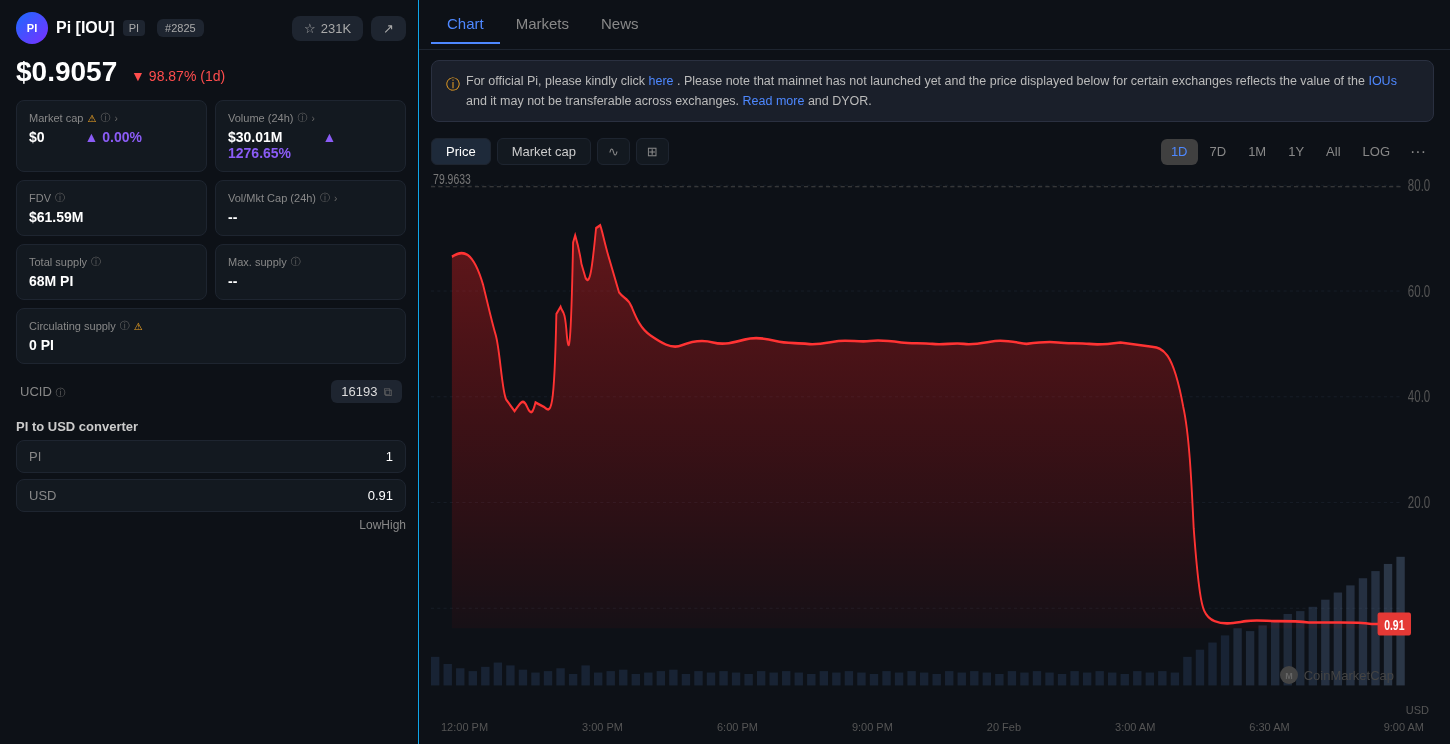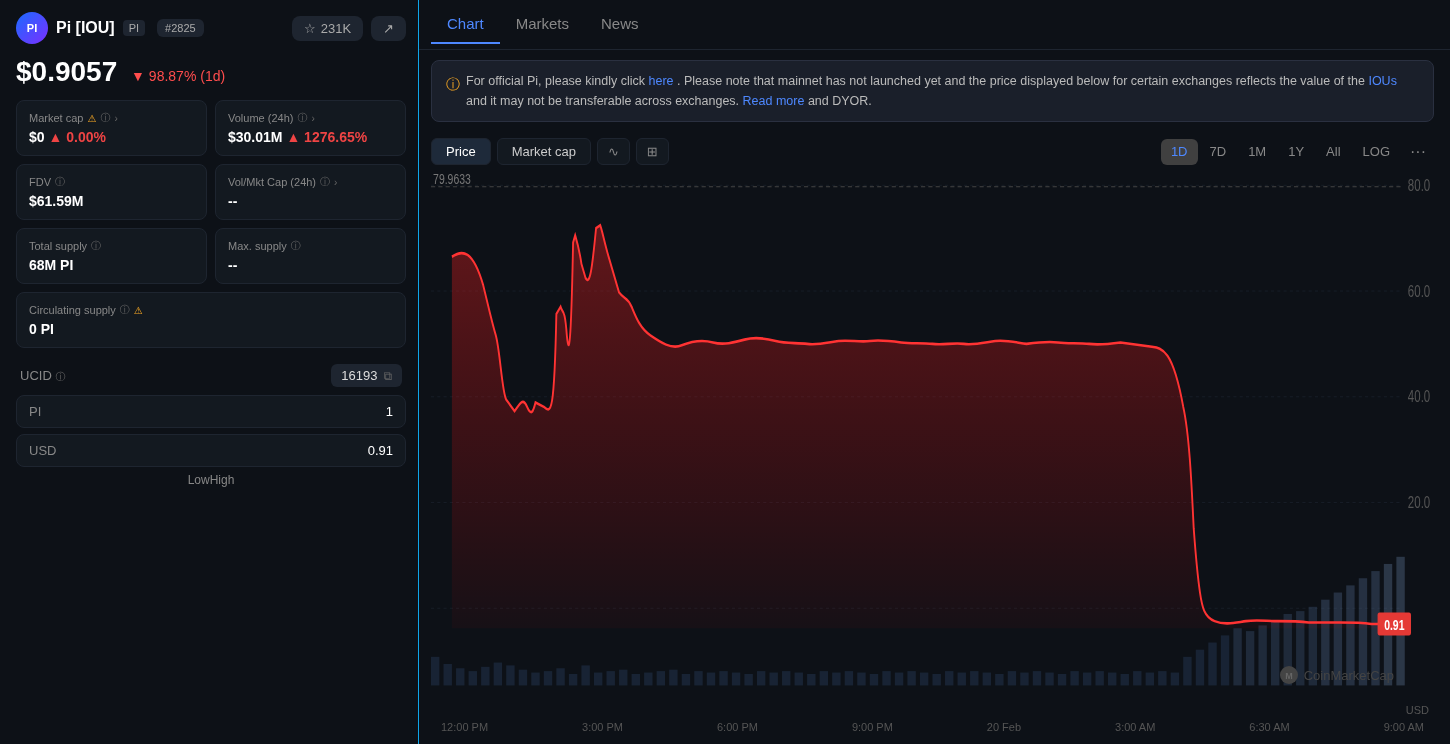--- a/index.html
+++ b/index.html
@@ -103,21 +103,21 @@
       font-size: 11px;
       color: #888;
       margin-bottom: 4px;
       display: flex; align-items: center; gap: 4px;
     }
     .stat-value {
       font-size: 14px;
       font-weight: 600;
       color: #fff;
     }
-    .stat-value .green { color: #ef4444; }
+    .stat-value .green { color: #8b5cf6; margin-left: 36px; }
     .info-icon {
       color: #666;
       font-size: 10px;
       cursor: pointer;
     }
     .warn-icon { color: #f5a623; font-size: 10px; }
 
     
     .ucid-row {
       display: flex; align-items: center; justify-content: space-between;
@@ -162,21 +162,21 @@
       background: #1e2530;
       border: none;
       color: #ccc;
       padding: 4px 10px;
       border-radius: 6px;
       font-size: 12px;
       cursor: pointer;
       display: flex; align-items: center; gap: 4px;
     }
     .low-high {
-      display: flex; justify-content: center;
+      display: flex; justify-content: flex-end;
       margin-top: 6px;
       font-size: 12px; color: #888;
     }
 
     
     .right-panel {
       margin-left: 415px;
       height: 744px;
       display: flex;
       flex-direction: column;
@@ -416,20 +416,21 @@
     <span>
       <span>UCID</span>
       <span class="info-icon"> ⓘ</span>
     </span>
     <div class="ucid-badge">
       <span>16193</span>
       <span class="copy-icon">⧉</span>
     </div>
   </div>
 
+  <div class="converter-title">PI to USD converter</div>
   <div class="converter-input">
     <span class="label">PI</span>
     <span class="val">1</span>
   </div>
   <div class="converter-input">
     <span class="label">USD</span>
     <span class="val">0.91</span>
   </div>
 
   <div class="low-high">

